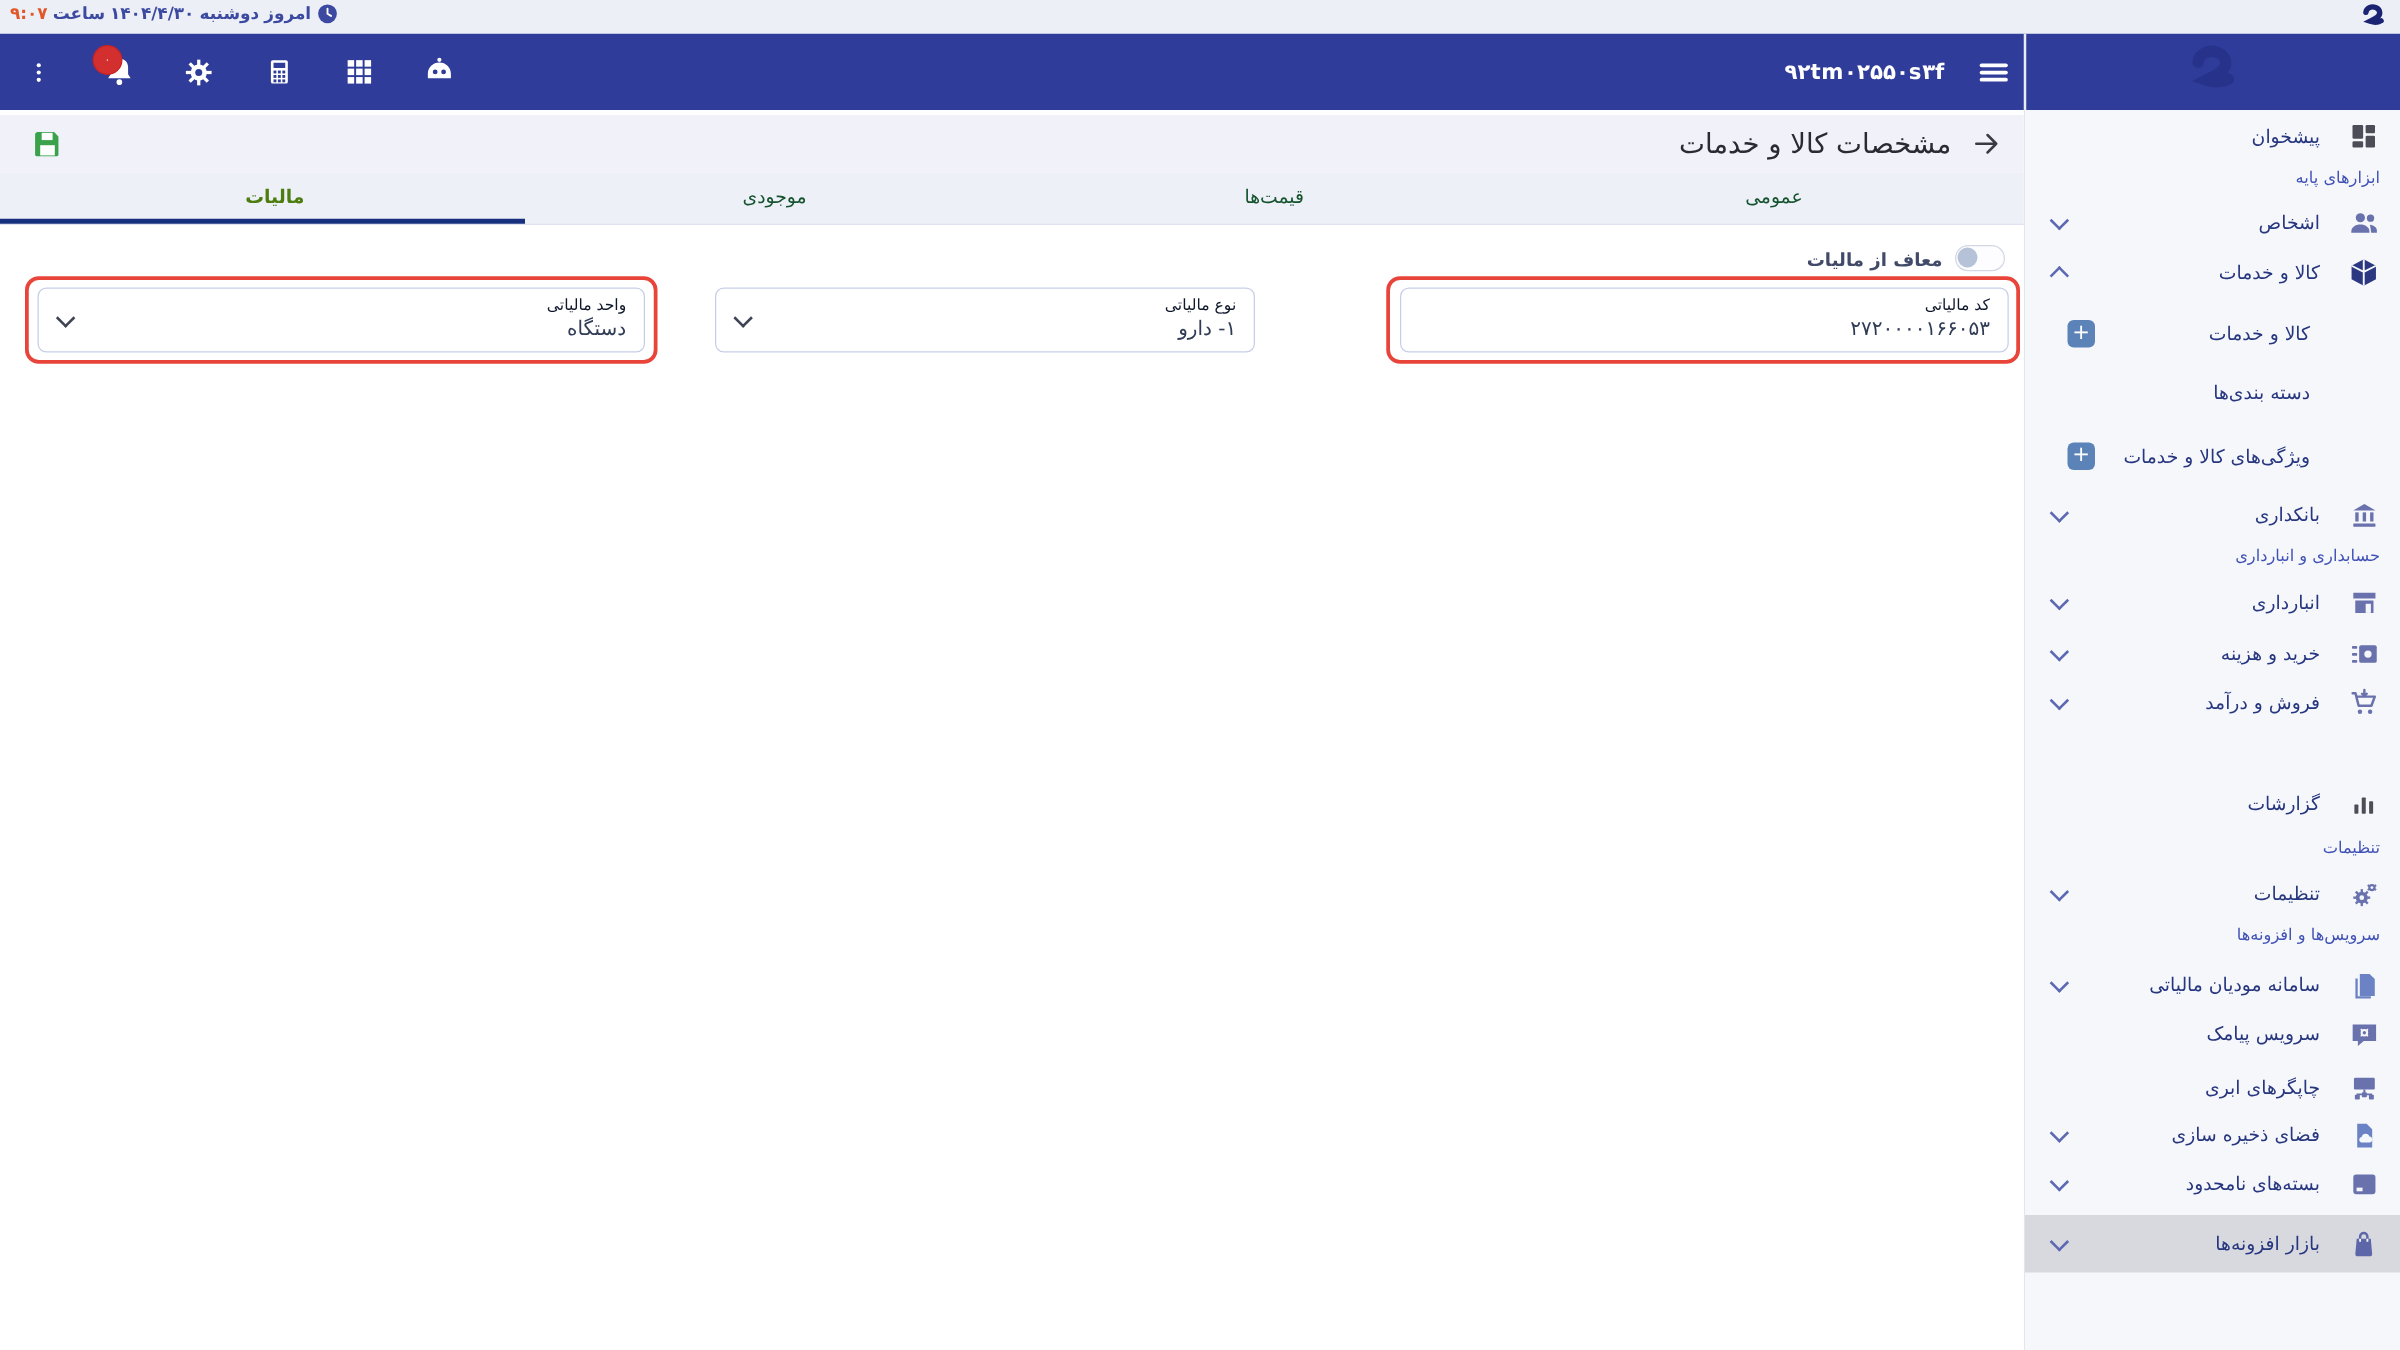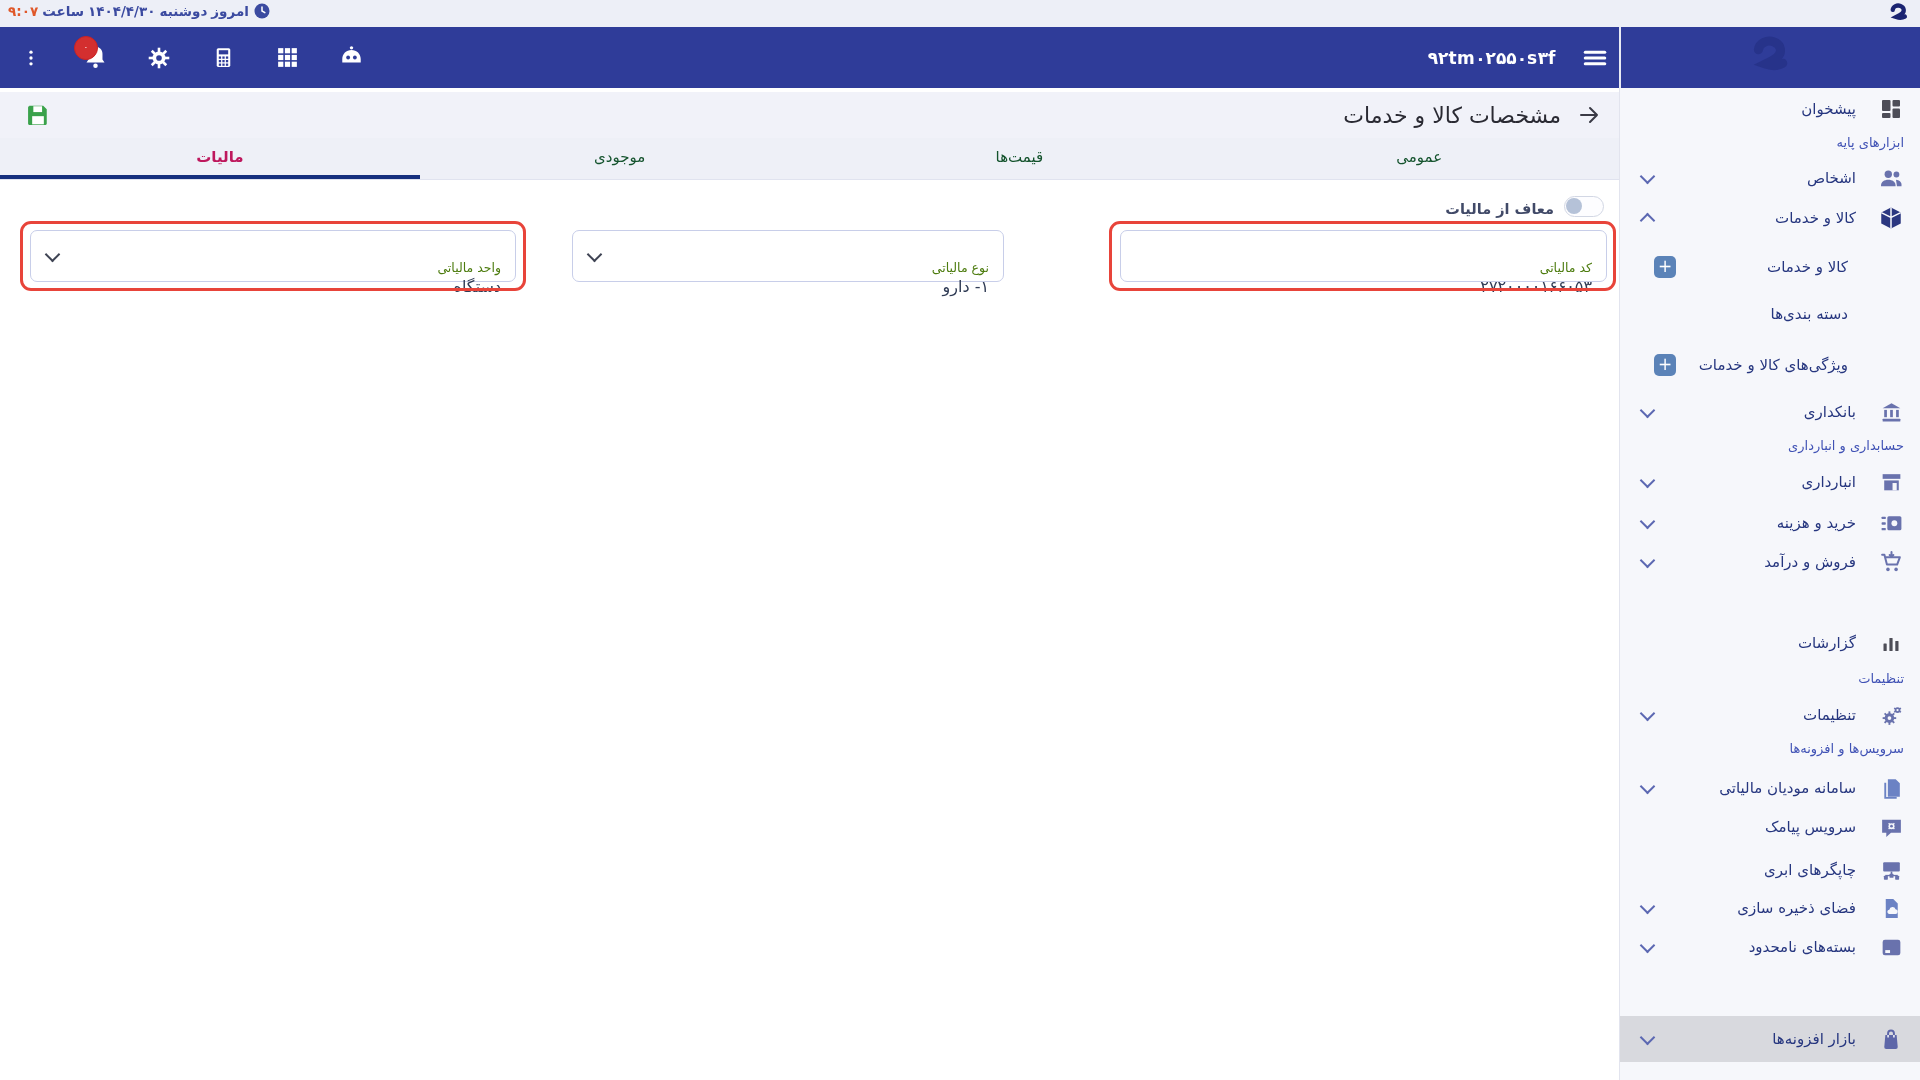--- a/index.html
+++ b/index.html
@@ -44,30 +44,30 @@
   
   .main{position:absolute;top:88px;left:0;width:1619px;height:992px;background:#fff;}
   .titlebar{position:absolute;top:4px;left:0;width:1619px;height:46px;background:#f1f2f9;}
   .back-arrow{position:absolute;right:18px;top:11px;cursor:pointer;}
   .page-title{position:absolute;right:58px;top:11px;font-size:22px;color:#2a2a33;}
   .save-btn{position:absolute;left:24px;top:9px;width:28px;height:28px;cursor:pointer;}
   .tabs{position:absolute;top:50px;left:0;width:1619px;height:42px;background:#eef0f7;display:flex;direction:rtl;
         border-bottom:1px solid #e0e3ef;box-sizing:border-box;}
   .tab{flex:1 1 0;display:flex;align-items:center;justify-content:center;font-size:15px;color:#14532d;cursor:pointer;
        border-bottom:4px solid transparent;box-sizing:border-box;}
-  .tab.active{color:#be185d;font-weight:bold;border-bottom-color:#16307e;padding-left:20px;}
+  .tab.active{color:#4d7c0f;font-weight:bold;border-bottom-color:#16307e;padding-left:20px;}
 
   .toggle-row{position:absolute;top:108px;right:15px;display:flex;direction:rtl;align-items:flex-end;gap:10px;font-weight:bold;}
   .toggle-label{font-size:14.5px;color:#414a68;}
   .toggle{width:40px;height:21px;border-radius:11px;background:#fdfdff;border:1.5px solid #d2d7e4;position:relative;cursor:pointer;box-sizing:border-box;}
   .toggle .knob{position:absolute;left:1px;top:1px;width:16px;height:16px;border-radius:50%;background:#b5c2d8;}
 
   .field{position:absolute;top:142px;height:52px;background:#fff;border:1.5px solid #c8cee9;border-radius:7px;
          box-sizing:border-box;padding:5px 14px 0 34px;cursor:pointer;}
-  .field .flabel{font-size:12.5px;color:#4d7c0f;margin-top:24px;}
+  .field .flabel{font-size:12.5px;color:#0f172a;}
   .field .fvalue{font-size:16px;color:#303c55;margin-top:2px;}
   .fchev{position:absolute;left:16px;top:50%;width:9px;height:9px;margin-top:-7px;
          border-left:2px solid #3f4454;border-bottom:2px solid #3f4454;transform:rotate(-45deg);}
   .annotation{position:absolute;top:133px;height:70px;border:3px solid #e8443a;border-radius:11px;
               box-sizing:border-box;pointer-events:none;}
 </style>
 </head>
 <body>
 
 <div id="app">
@@ -388,21 +388,21 @@
       <span class="sicon">
         <svg viewBox="0 0 24 24" width="25" height="25">
             <rect x="3.5" y="4.5" width="17" height="15" rx="2.2" fill="#6972ad"></rect>
             <rect x="6" y="14.5" width="4.6" height="2.8" fill="#f6f7fb"></rect>
           </svg>
       </span>
       <span class="slabel">بسته‌های نامحدود</span>
       <span class="chev"></span>
     </div>
 
-    <div class="srow selected" style="top:928px">
+    <div class="srow selected" style="top:884px">
       <span class="sicon">
         <svg viewBox="0 0 24 24" width="26" height="26">
             <path d="M9.3 9.5V6.8a2.7 2.7 0 0 1 5.4 0v2.7" stroke="#5d66a8" stroke-width="1.8" fill="none"></path>
             <path d="M6.8 8.3h10.4l1 11a1.8 1.8 0 0 1-1.8 1.9H7.6a1.8 1.8 0 0 1-1.8-1.9z" fill="#5d66a8"></path>
             <path d="M9.3 8.3v2.2M14.7 8.3v2.2" stroke="#f6f7fb" stroke-width="1.4"></path>
           </svg>
       </span>
       <span class="slabel">بازار افزونه‌ها</span>
       <span class="chev"></span>
     </div>

